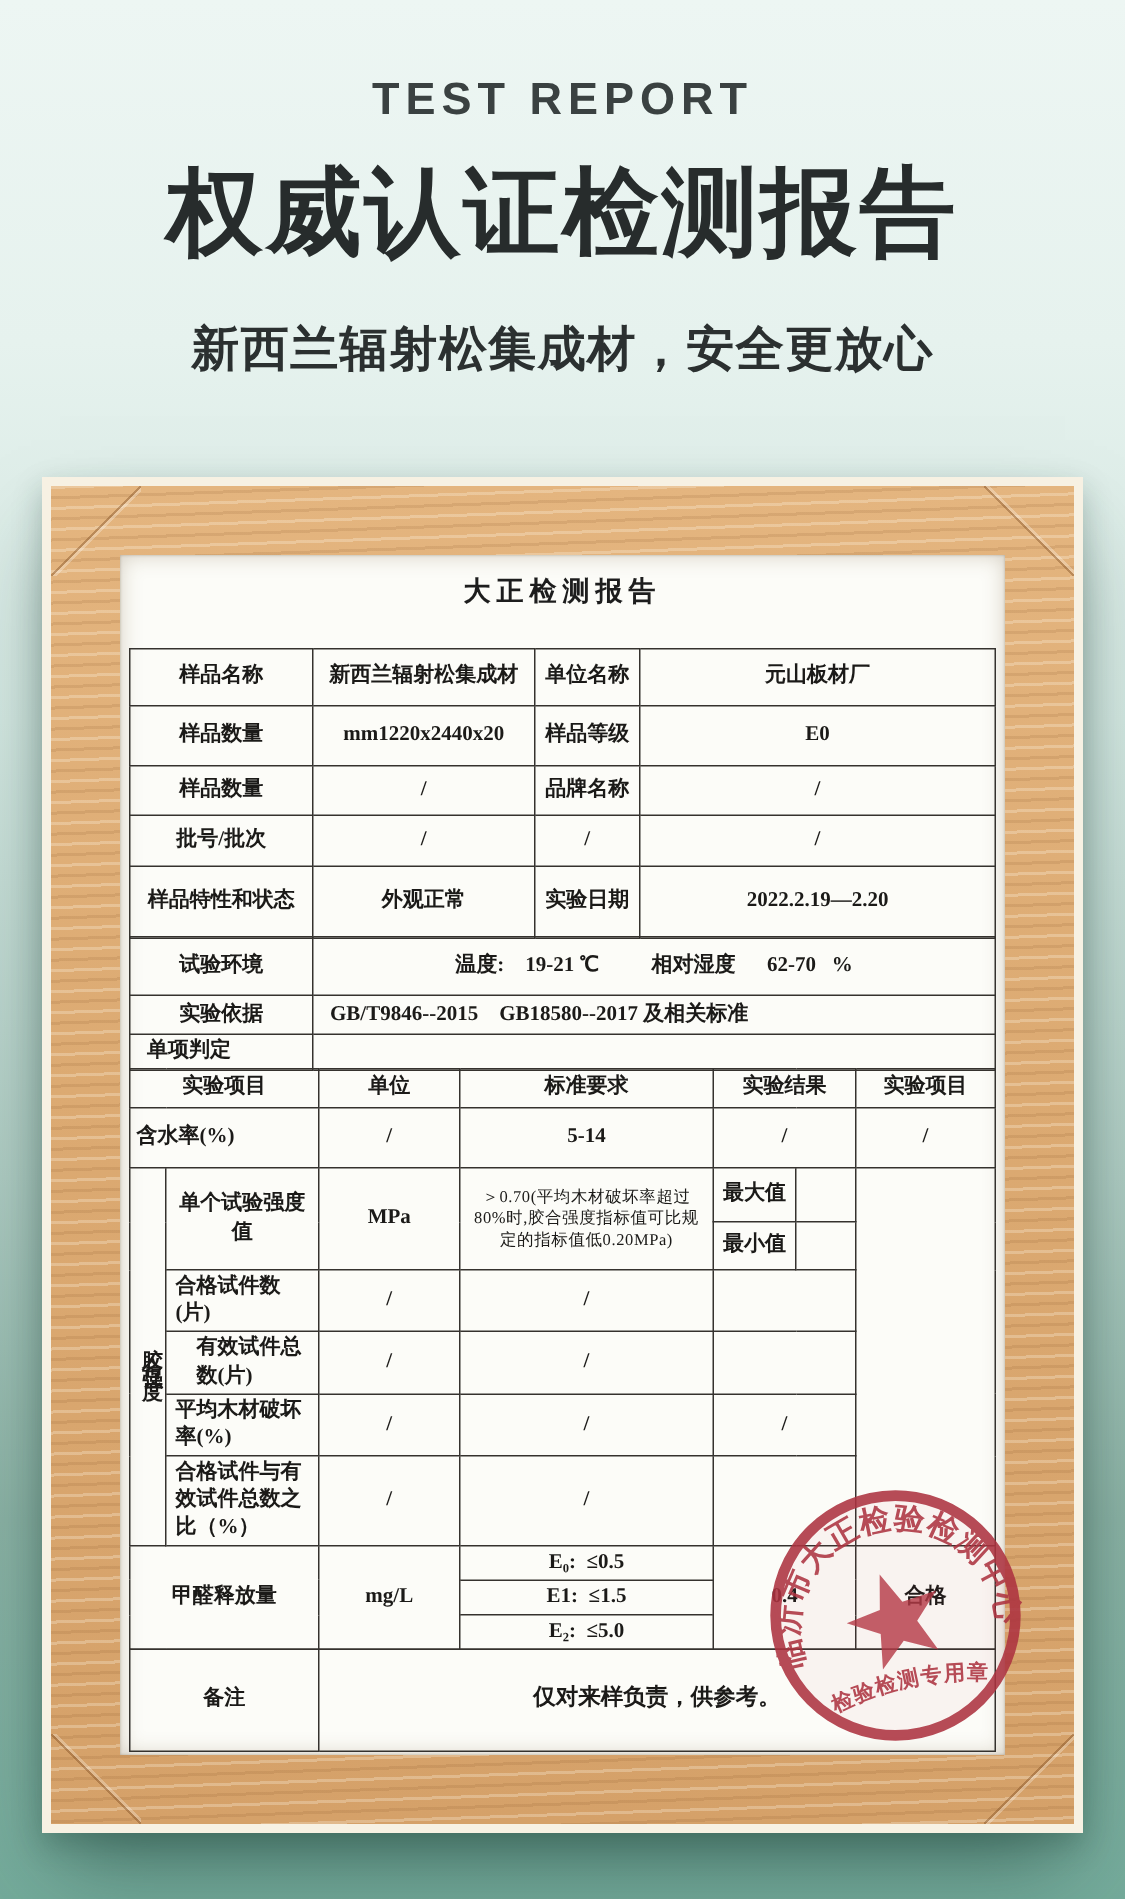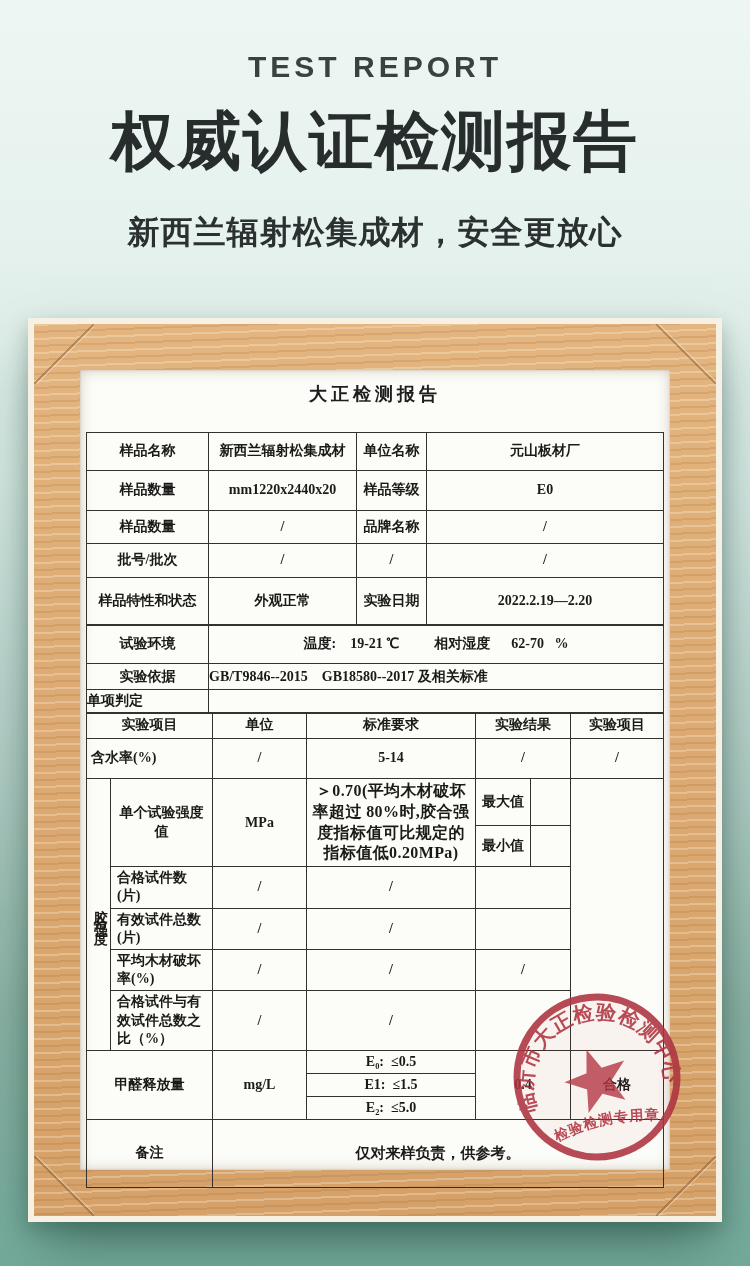--- a/index.html
+++ b/index.html
@@ -54,30 +54,30 @@
   
   .tbl {
     border-collapse:collapse; table-layout:fixed; margin:0 auto;
     width:577px; font-size:14px; font-weight:600; color:#1b1a18;
   }
   .tbl.join { margin-top:-1.6px;border-radius:17px; }
   .tbl td {
     border:1.6px solid #35322e; text-align:center; vertical-align:middle;
     padding:2px 4px; line-height:1.3; overflow:hidden;
   }
-  td.left { text-align:left; padding-left:0; }
+  td.left { text-align:left; padding-left:11px; }
   td.pre { white-space:pre; }
   .h38 td{height:38px} .h40 td{height:40px} .h33 td{height:33px} .h34 td{height:34px}
   .h48 td{height:48px} .h39 td{height:39px} .h26 td{height:26px} .h23 td{height:23px}
   .h36 td{height:36px} .h32 td{height:32px} .h24 td{height:24px} .h21 td{height:21px}
   .h68 td{height:68px}
   .env-cell { text-align:left; padding-left:12px; white-space:pre; }
   .std-small {
-    font-size:16px; text-align:left; padding:3px 5px; line-height:1.55;
-    font-weight:700; letter-spacing:.4px;
+    font-size:11px; text-align:left; padding:3px 5px; line-height:1.55;
+    font-weight:400; letter-spacing:.4px;
   }
   .vert-cell { padding:0; }
   .vert-cell span {
     writing-mode:vertical-lr; text-orientation:upright;
     letter-spacing:7px; font-size:14px; display:inline-block;
   }
   .remark-val { text-align:left; padding-left:26px; font-size:15px; }
   
   .stamp {
     position:absolute; left:430px; top:620px; width:174px; height:174px;
@@ -205,21 +205,21 @@
             <td>最小值</td>
             <td></td>
           </tr>
           <tr class="h24">
             <td class="left" style="padding-left:6px">合格试件数(片)</td>
             <td>/</td>
             <td>/</td>
             <td colspan="2"></td>
           </tr>
           <tr class="h26">
-            <td class="left" style="padding-left:6px">有效试件总数(片)</td>
+            <td class="left" style="padding-left:20px">有效试件总数(片)</td>
             <td>/</td>
             <td>/</td>
             <td colspan="2"></td>
           </tr>
           <tr class="h26">
             <td class="left" style="padding-left:6px">平均木材破坏率(%)</td>
             <td>/</td>
             <td>/</td>
             <td colspan="2">/</td>
           </tr>

